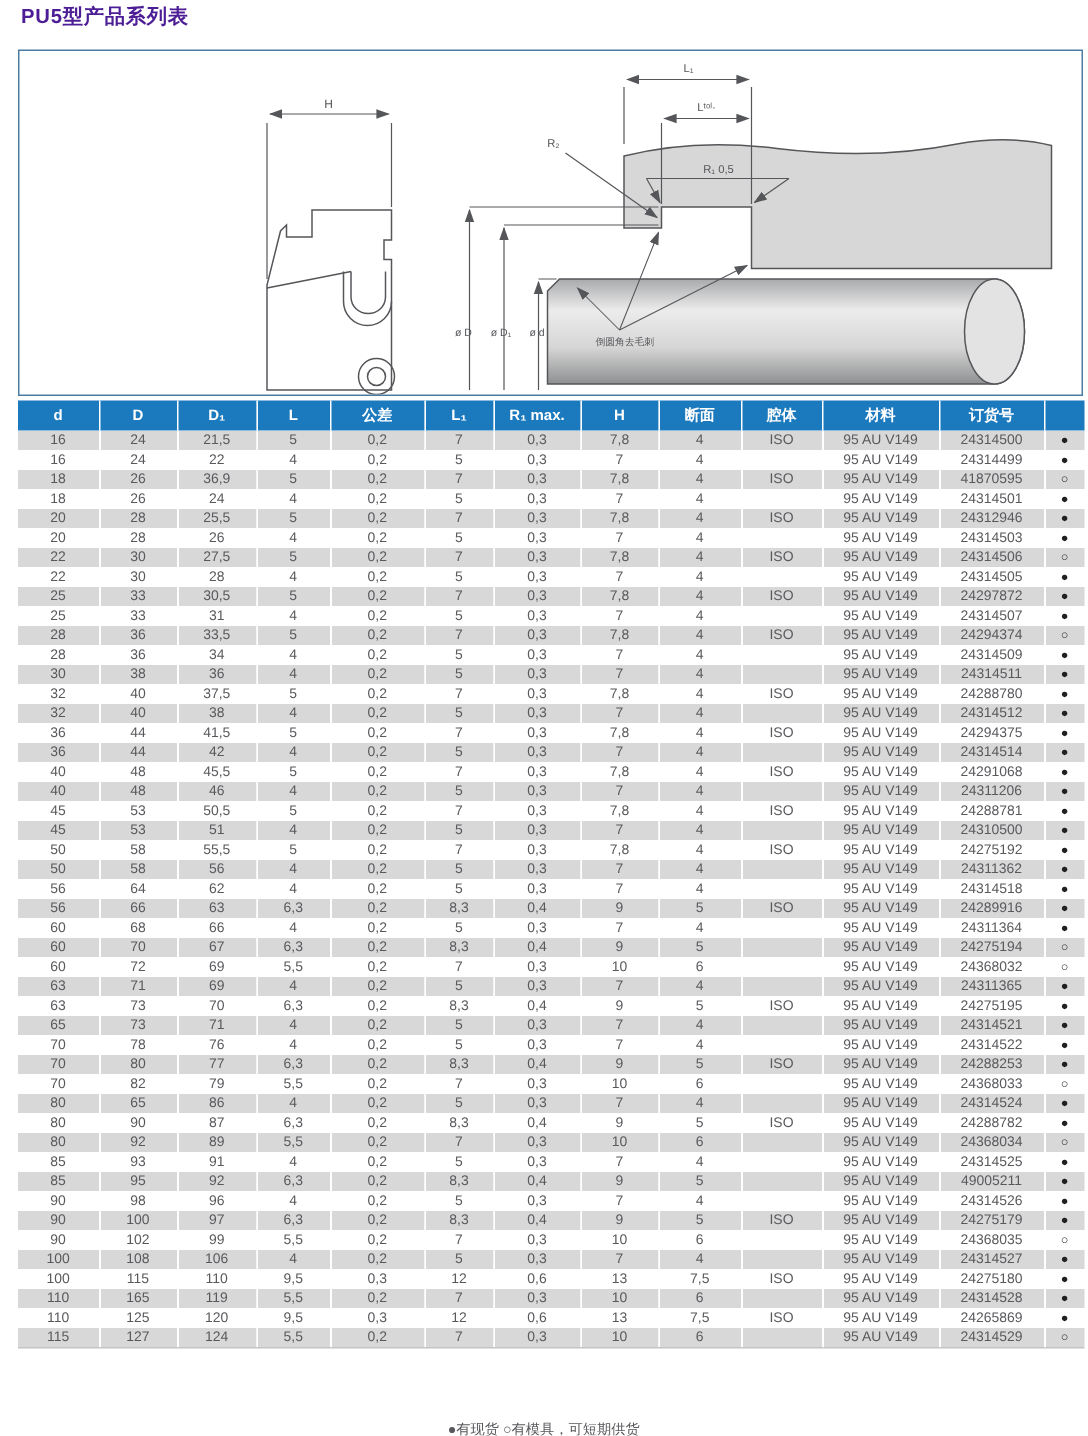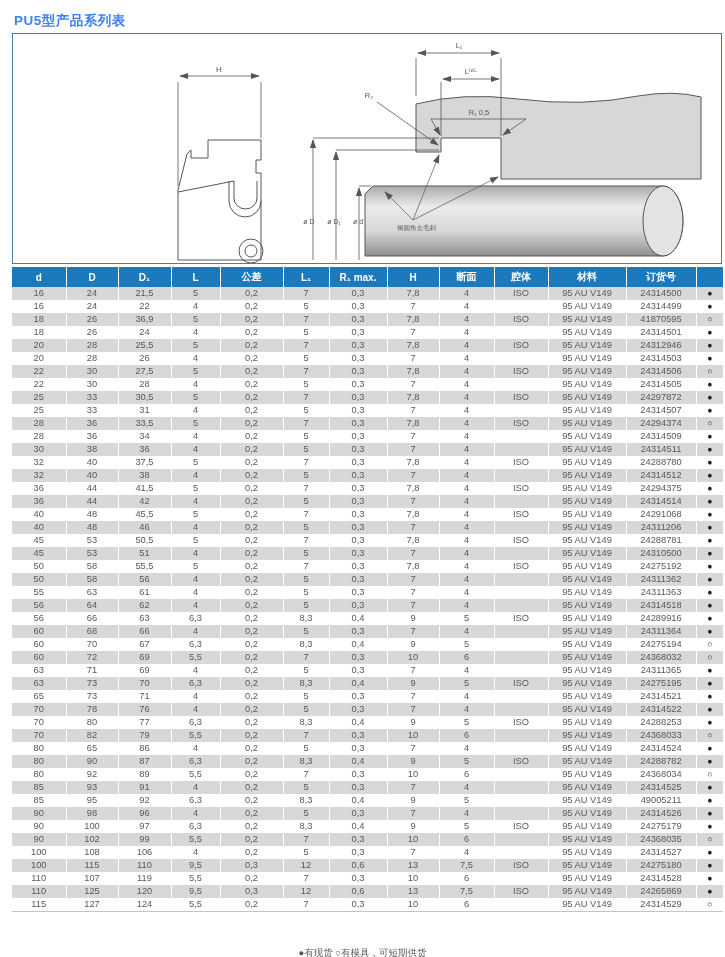--- a/index.html
+++ b/index.html
@@ -1,21 +1,21 @@
 <!DOCTYPE html>
 <html><head>
 <meta charset="utf-8">
 <style>
   * { margin:0; padding:0; box-sizing:border-box; }
   html,body { width:725px; height:957px; background:#ffffff; overflow:hidden;
               font-family:"Liberation Sans", sans-serif; }
   .page { position:relative; width:725px; height:957px; background:#fff; }
 
-  .page-title { position:absolute; left:14px; top:12px; font-size:13.5px; font-weight:bold;
-                color:#3b82f6; letter-spacing:0.5px; }
+  .page-title { position:absolute; left:14px; top:2px; font-size:13.5px; font-weight:bold;
+                color:#4c1d95; letter-spacing:0.5px; }
 
   .drawing-panel { position:absolute; left:12px; top:33px; width:710px; height:231px;
                    border:1px solid #4b7ca3; background:#fff; }
   .drawing-panel svg { display:block; }
 
   table.spec { position:absolute; left:12px; top:267px; width:711px;
                border-collapse:collapse; table-layout:fixed; }
   table.spec th { background:#1b79bd; color:#fff; font-size:10px; font-weight:bold;
                   height:20px; text-align:center; padding:0; }
   table.spec td { height:13px; line-height:13px; font-size:9.3px; color:#58595c;
@@ -486,35 +486,20 @@
           <td>5</td>
           <td>0,3</td>
           <td>7</td>
           <td>4</td>
           <td></td>
           <td>95 AU V149</td>
           <td>24311362</td>
           <td>●</td>
         </tr>
         <tr>
-          <td>55</td>
-          <td>63</td>
-          <td>61</td>
-          <td>4</td>
-          <td>0,2</td>
-          <td>5</td>
-          <td>0,3</td>
-          <td>7</td>
-          <td>4</td>
-          <td></td>
-          <td>95 AU V149</td>
-          <td>24311363</td>
-          <td>●</td>
-        </tr>
-        <tr>
           <td>56</td>
           <td>64</td>
           <td>62</td>
           <td>4</td>
           <td>0,2</td>
           <td>5</td>
           <td>0,3</td>
           <td>7</td>
           <td>4</td>
           <td></td>
@@ -817,21 +802,21 @@
           <td>0,6</td>
           <td>13</td>
           <td>7,5</td>
           <td>ISO</td>
           <td>95 AU V149</td>
           <td>24275180</td>
           <td>●</td>
         </tr>
         <tr>
           <td>110</td>
-          <td>107</td>
+          <td>165</td>
           <td>119</td>
           <td>5,5</td>
           <td>0,2</td>
           <td>7</td>
           <td>0,3</td>
           <td>10</td>
           <td>6</td>
           <td></td>
           <td>95 AU V149</td>
           <td>24314528</td>

